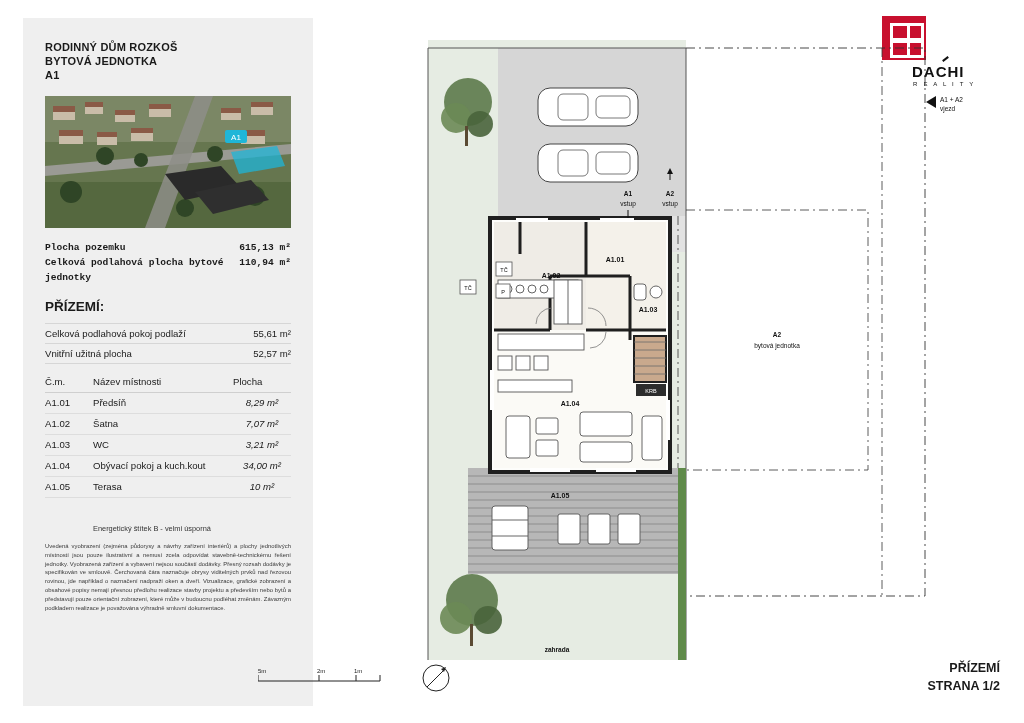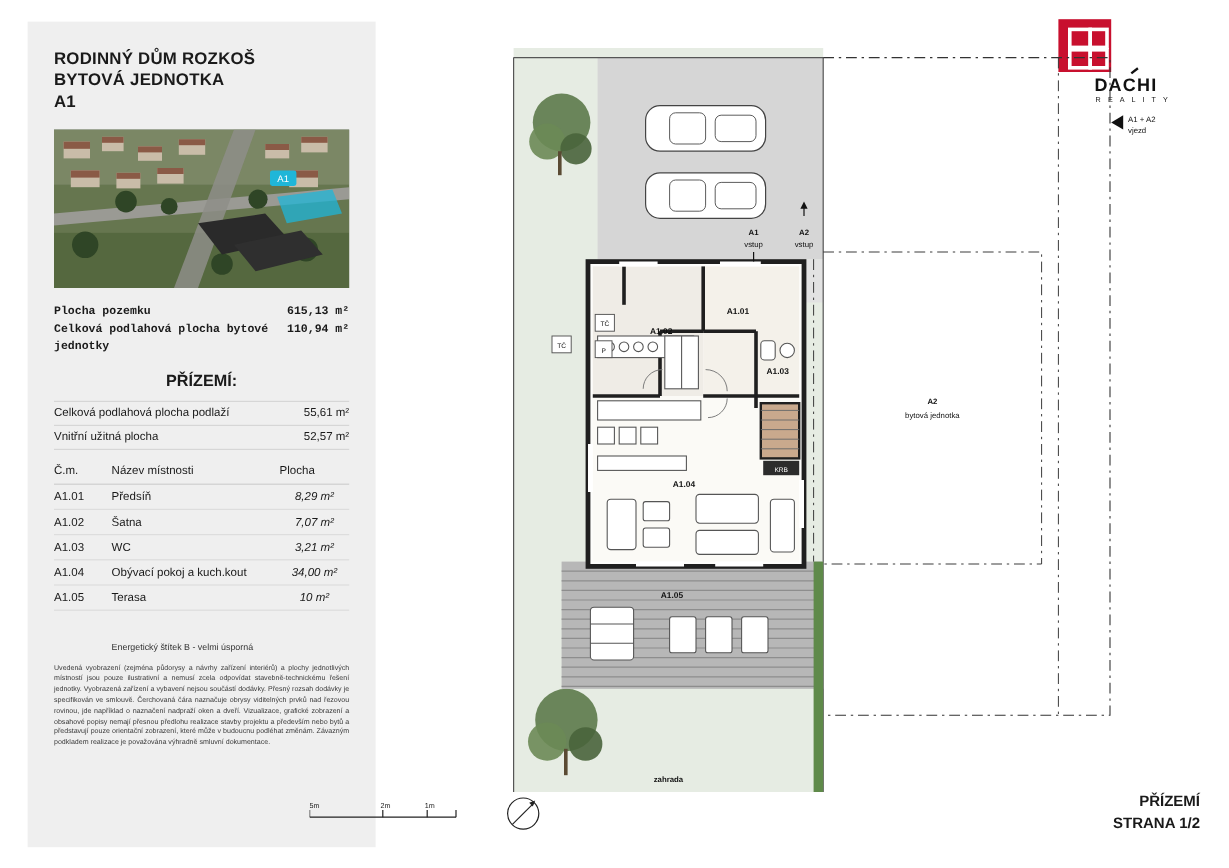--- a/index.html
+++ b/index.html
@@ -2,31 +2,31 @@
 <html><head>
 <meta charset="utf-8">
 <style>
   html,body{margin:0;padding:0;}
   body{width:1024px;height:723px;background:#ffffff;font-family:"Liberation Sans",sans-serif;color:#1a1a1a;overflow:hidden;}
   .page{position:relative;width:1024px;height:723px;background:#fff;}
 
   
   .panel{position:absolute;left:23px;top:18px;width:290px;height:688px;background:#efefef;}
   .panel-inner{position:relative;padding:22px 22px 0 22px;}
-  .title{font-size:14px;font-weight:bold;line-height:1.28;letter-spacing:.2px;}
+  .title{font-size:11px;font-weight:bold;line-height:1.28;letter-spacing:.2px;}
   .title .l3{display:block;}
 
   .photo{position:relative;margin-top:14px;width:246px;height:132px;overflow:hidden;background:#4a5a3a;}
   .photo svg{display:block;}
 
   .facts{margin-top:13px;font-size:9.6px;font-family:Liberation Mono, monospace;}
   .fact-row{display:flex;justify-content:space-between;font-weight:bold;line-height:1.55;}
   .fact-row .val{text-align:right;white-space:nowrap;}
 
-  .sub-title{margin-top:13px;font-size:13.5px;font-weight:bold;text-align:center;}
+  .sub-title{margin-top:13px;font-size:13.5px;font-weight:bold;}
 
   .lines{margin-top:9px;font-size:9.6px;}
   .line{display:flex;justify-content:space-between;padding:4px 0;border-bottom:1px solid #d6d6d6;}
   .line:first-child{border-top:1px solid #d6d6d6;}
   .line .val{text-align:right;white-space:nowrap;}
 
   .rooms{margin-top:12px;font-size:9.6px;}
   .rooms .head{display:flex;font-weight:normal;padding-bottom:5px;border-bottom:1px solid #cfcfcf;}
   .rooms .head .c1{width:48px;}
   .rooms .head .c2{flex:1;}
@@ -137,21 +137,21 @@
         <div class="fact-row">
           <span>Celková podlahová plocha bytové jednotky</span>
           <span class="val">110,94 m²</span>
         </div>
       </div>
 
       <div class="sub-title">PŘÍZEMÍ:</div>
 
       <div class="lines">
         <div class="line">
-          <span>Celková podlahová plocha podlaží</span>
+          <span>Celková podlahová pokoj podlaží</span>
           <span class="val">55,61 m²</span>
         </div>
         <div class="line">
           <span>Vnitřní užitná plocha</span>
           <span class="val">52,57 m²</span>
         </div>
       </div>
 
       <div class="rooms">
         <div class="head">

